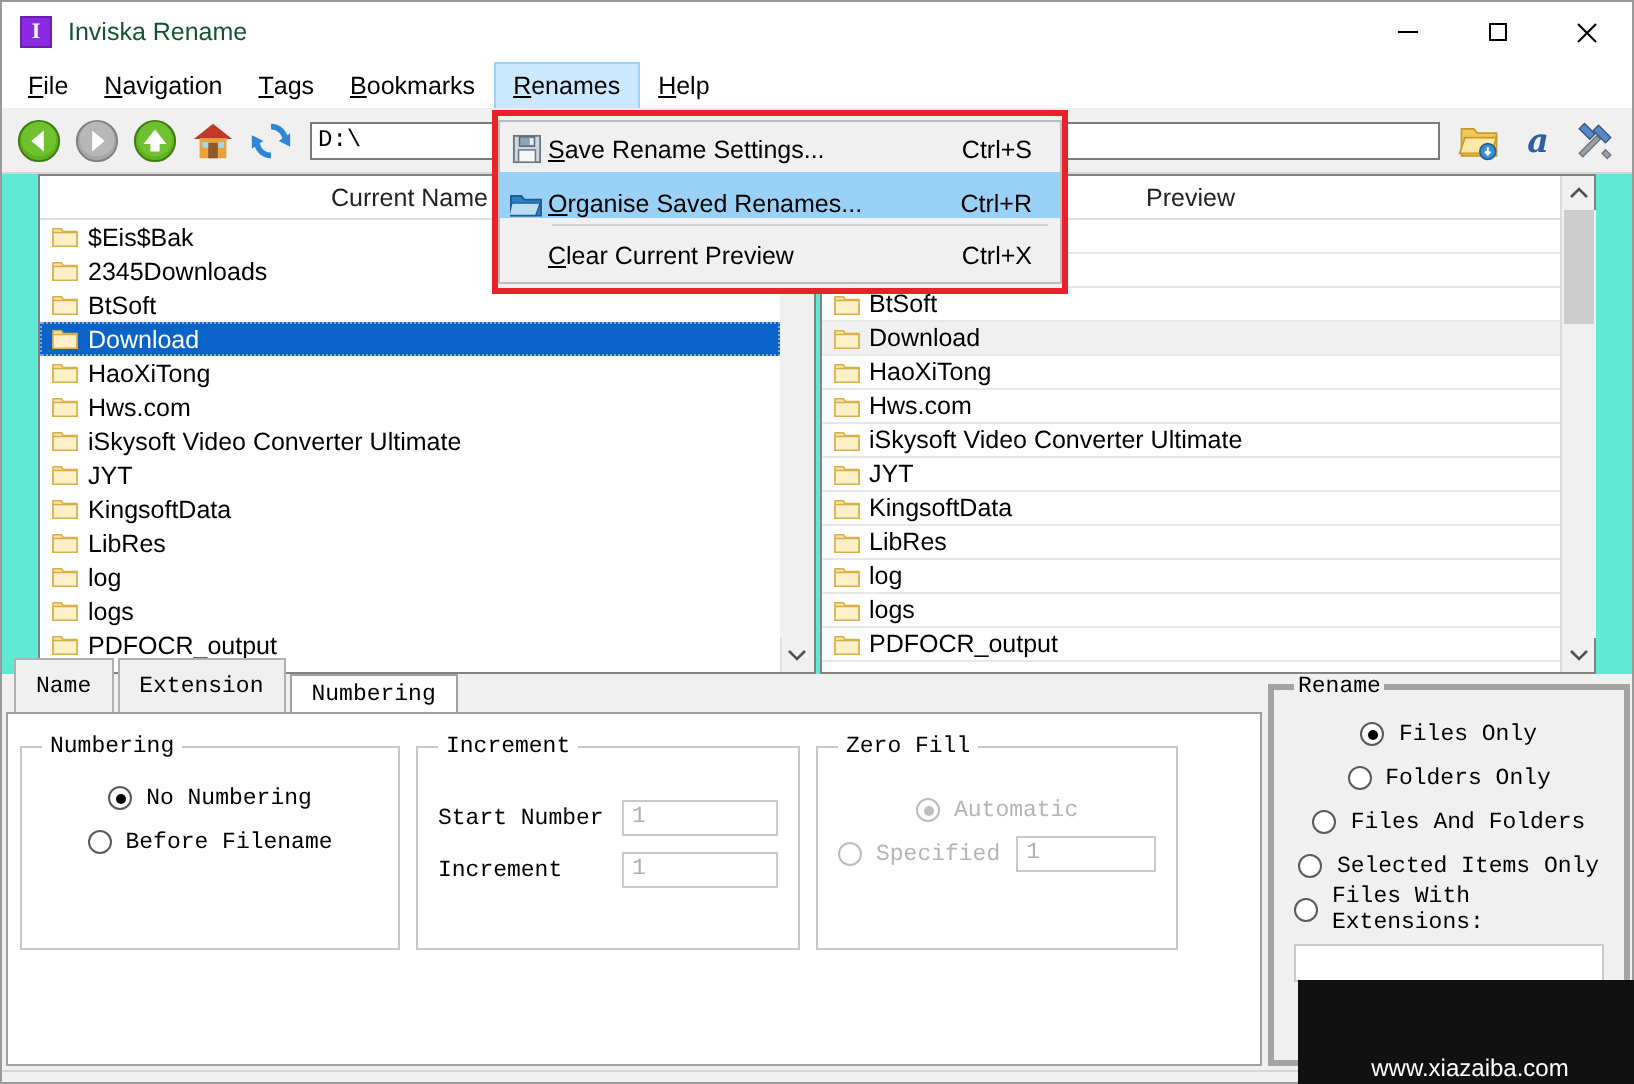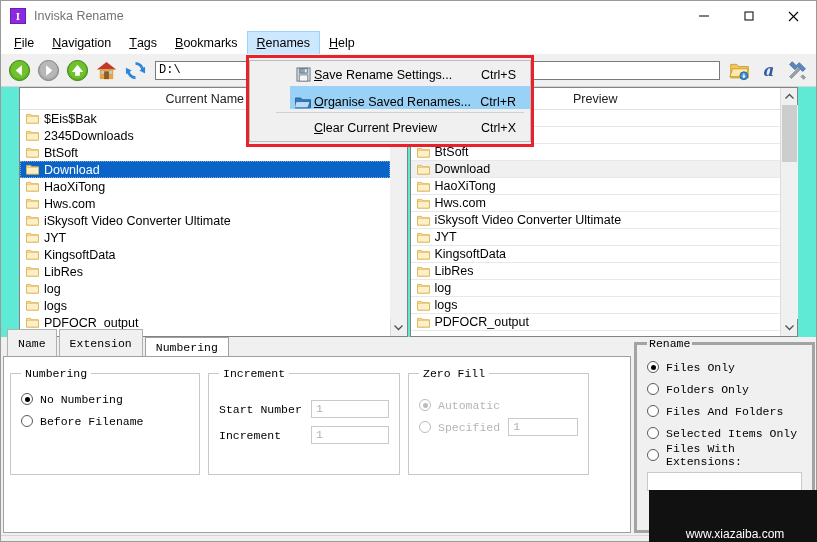--- a/index.html
+++ b/index.html
@@ -25,21 +25,21 @@
     flex:0 0 30px;
   }
   .title-icon {
     width:16px; height:16px; margin-left:9px; margin-right:8px;
     background:#8A2BE2;
     display:flex; align-items:center; justify-content:center;
     color:#fff; font-size:11px; font-weight:bold;
     font-family:"Liberation Serif", serif;
     border:1px solid #6b1fb0;
   }
-  .title-text { font-size:12.5px; color:#737373; }
+  .title-text { font-size:12.5px; color:#14532d; }
   .win-controls { margin-left:auto; display:flex; height:30px; }
   .win-btn {
     width:45px; height:30px; display:flex; align-items:center; justify-content:center;
     color:#000;
   }
   .win-btn svg { display:block; }
   
   .menubar {
     height:23px; flex:0 0 23px;
     background:#ffffff;
@@ -121,21 +121,21 @@
   }
   fieldset.grp {
     border:1px solid #c8c8c8; margin:0; padding:8px 10px 10px 10px;
     font-family:"Liberation Mono", monospace; font-size:11.5px;
     height:108px;
   }
   fieldset.grp legend { padding:0 4px; font-family:"Liberation Mono", monospace; font-size:11.5px; color:#000; }
   .g-numbering { width:190px; }
   .g-increment { width:168px; }
   .g-zerofill { width:180px; }
-  .radio-row { display:flex; align-items:center; height:22px; font-size:11.5px; }
+  .radio-row { display:flex; align-items:center; height:22px; font-size:11.5px;justify-content:center; }
   .radio {
     width:12px; height:12px; border-radius:50%;
     border:1px solid #5a5a5a; background:#fff;
     margin-right:7px; flex:0 0 12px; position:relative;
   }
   .radio.on::after {
     content:""; position:absolute; left:2.5px; top:2.5px;
     width:5px; height:5px; border-radius:50%; background:#000;
   }
   .radio.dis { border-color:#bdbdbd; }
@@ -166,21 +166,21 @@
   }
   
   .dropdown {
     position:absolute; left:246px; top:55px; width:288px;
     background:#f0f0f0; border:3px solid #e8212b;
     z-index:100; padding:2px 0;
   }
   .dd-inner { background:#f0f0f0; border:1px solid #bcbcbc; padding:2px 0; }
   .dd-item {
     height:23px; display:flex; align-items:center;
-    font-size:12.5px; color:#000; padding-left:2px;margin-left:40px;
+    font-size:12.5px; color:#000; padding-left:2px;
   }
   .dd-item.hl { background:#99d1f7;align-items:flex-end; }
   .dd-icon { width:22px; display:flex; align-items:center; justify-content:center; flex:0 0 22px; }
   .dd-label { flex:1; }
   .dd-label u { text-decoration:underline; }
   .dd-shortcut { margin-right:14px; color:#000; }
   .dd-sep { height:1px; background:#d0d0d0; margin:3px 6px 3px 26px; }
   
   .watermark {
     position:absolute; right:0px; bottom:0px; width:164px; height:52px;

